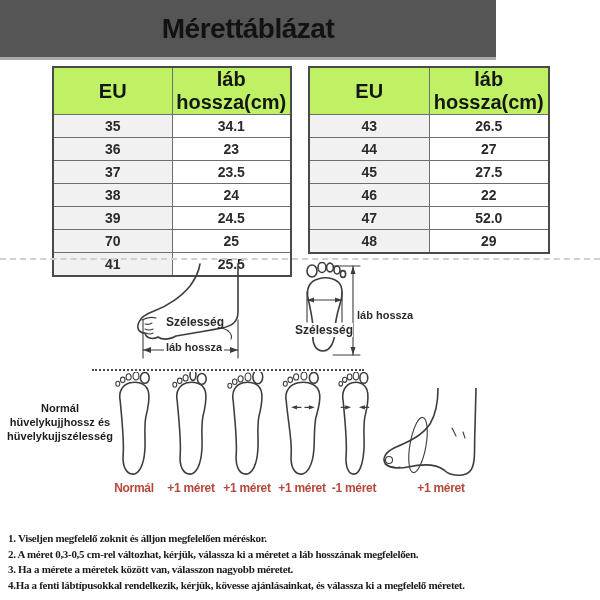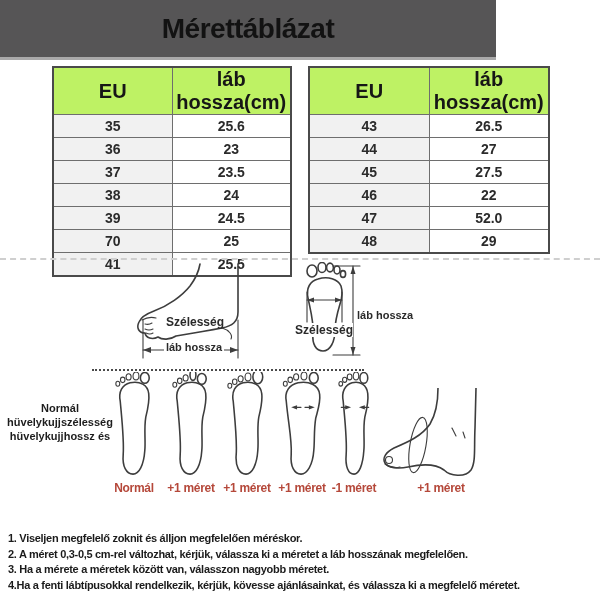--- a/index.html
+++ b/index.html
@@ -32,21 +32,21 @@
   
   .ft-caption{position:absolute;left:4px;top:401px;width:112px;text-align:center;
               font-size:11px;font-weight:700;color:#1d1d1d;line-height:14px;}
   .ft-svg{position:absolute;top:372px;}
   .ft-side-svg{position:absolute;left:378px;top:388px;}
   .ft-label{position:absolute;top:481px;width:60px;text-align:center;
             font-size:12px;font-weight:700;color:#b5483a;letter-spacing:-0.3px;white-space:nowrap;}
   
   .notes{position:absolute;left:8px;top:531px;width:592px;font-size:11px;font-weight:700;
          color:#1b1b1b;line-height:15.6px;letter-spacing:-0.3px;}
-  .notes div{white-space:nowrap;}
+  .notes div{white-space:nowrap;font-family:Liberation Serif, serif;}
   svg .ln{stroke:#3d3d3d;stroke-width:1.6;fill:none;stroke-linecap:round;stroke-linejoin:round;}
   svg .thin{stroke:#3d3d3d;stroke-width:1.1;fill:none;stroke-linecap:round;}
   svg .ah{fill:#3d3d3d;stroke:none;}
 </style>
 </head>
 <body>
 
 <div class="canvas">
 
   <div class="header">
@@ -56,21 +56,21 @@
   <table class="sizes left">
     <thead>
       <tr>
         <th class="eu">EU</th>
         <th>láb hossza(cm)</th>
       </tr>
     </thead>
     <tbody>
       <tr>
           <td class="eu">35</td>
-          <td>25.6</td>
+          <td>34.1</td>
         </tr>
       <tr>
           <td class="eu">36</td>
           <td>23</td>
         </tr>
       <tr>
           <td class="eu">37</td>
           <td>23.5</td>
         </tr>
       <tr>
@@ -168,22 +168,22 @@
     </g>
   </svg>
   <span class="m-label lbl-szelesseg1">Szélesség</span>
   <span class="m-label lbl-labhossza1">láb hossza</span>
   <span class="m-label lbl-szelesseg2">Szélesség</span>
   <span class="m-label lbl-labhossza2">láb hossza</span>
 
   <div class="dotted-sep"></div>
   <div class="ft-caption">
     <div>Normál</div>
+    <div>hüvelykujjhossz és</div>
     <div>hüvelykujjszélesség</div>
-    <div>hüvelykujjhossz és</div>
   </div>
 
   <svg class="ft-svg" style="left:112px" width="44" height="108" viewBox="0 0 44 110">
     <path class="ln" d="M8,30 C6,20 10,13 18,11 C28,9 36,13 37,22 C38,30 36,38 34,46 C32,58 34,70 33,80 C32,95 27,104 21,104 C14,104 10,96 11,84 C12,70 10,52 8,30 Z"></path>
     <ellipse class="ln" cx="33" cy="6" rx="4.5" ry="5.5"></ellipse>
       <ellipse class="thin" cx="24" cy="4" rx="3" ry="4"></ellipse>
     <ellipse class="thin" cx="16.5" cy="5" rx="2.6" ry="3.2"></ellipse>
       <ellipse class="thin" cx="10.5" cy="8" rx="2.3" ry="2.8"></ellipse>
     <ellipse class="thin" cx="5.5" cy="12" rx="2" ry="2.5"></ellipse>
   </svg>

